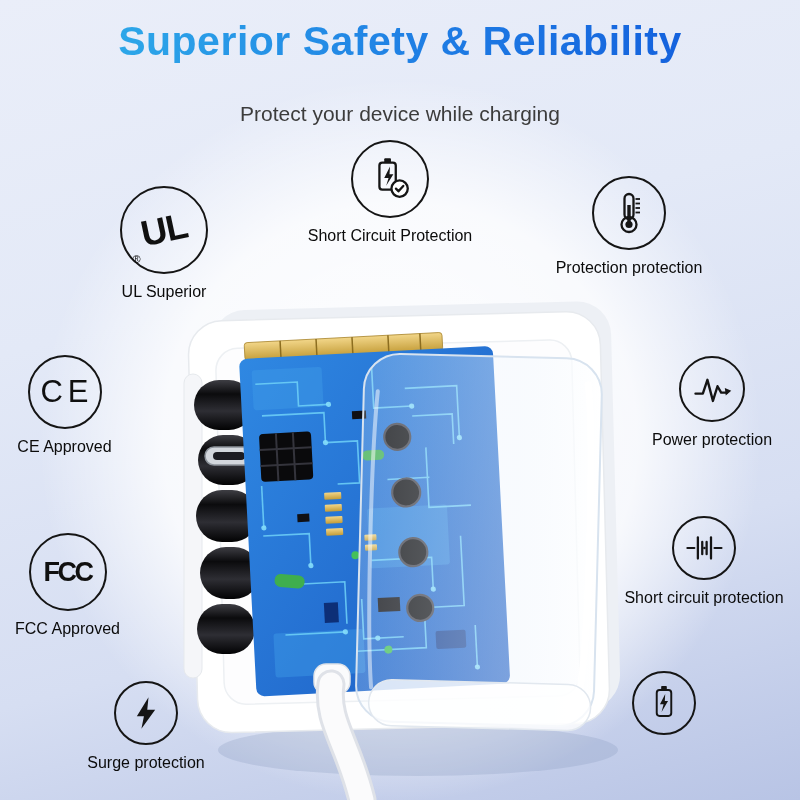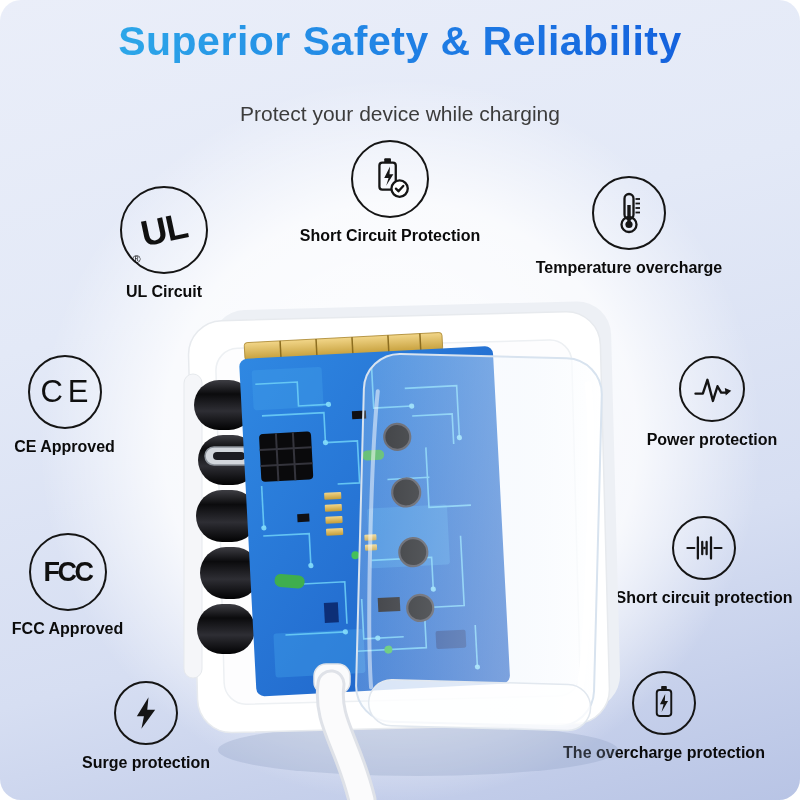--- a/index.html
+++ b/index.html
@@ -1,36 +1,36 @@
 <!DOCTYPE html>
 <html><head>
 <meta charset="utf-8">
 <style>
   * { margin:0; padding:0; box-sizing:border-box; }
   html,body { width:800px; height:800px; }
   body { font-family:"Liberation Sans","DejaVu Sans",sans-serif; }
 
   .page { position:relative; width:800px; height:800px; overflow:hidden;
-    background: linear-gradient(165deg,#eaeef9 0%, #e3e9f7 35%, #d6def2 70%, #b8c4e5 100%); border-radius: 21px; }
+    background: linear-gradient(165deg,#eaeef9 0%, #e3e9f7 35%, #d6def2 70%, #b8c4e5 100%); }
   .glow { position:absolute; left:35px; top:75px; width:730px; height:730px; border-radius:50%;
     background: radial-gradient(circle, rgba(255,255,255,0.98) 0%, rgba(255,255,255,0.8) 46%, rgba(255,255,255,0) 70%); }
 
   .title { position:absolute; top:18px; left:0; width:100%; text-align:center;
     font-size:41px; font-weight:700; letter-spacing:0.5px; color:#1a6fe2; }
   @supports ((-webkit-background-clip:text) or (background-clip:text)) {
     .title { background:linear-gradient(90deg,#32b6ea 0%, #1e7ce4 55%, #0f55da 100%);
       -webkit-background-clip:text; background-clip:text; color:transparent; }
   }
   .subtitle { position:absolute; top:76px; left:0; width:100%; text-align:center;
     font-size:21px; font-weight:400; color:#3c3c3c;margin-top:26px; }
 
   .feature { position:absolute; display:flex; flex-direction:column; align-items:center; }
   .circle { border:2.6px solid #151515; border-radius:50%;
     display:flex; align-items:center; justify-content:center; position:relative; }
-  .f-label { margin-top:8px; font-size:16px; font-weight:700; color:#0b0b0b;
+  .f-label { margin-top:8px; font-size:16px; font-weight:400; color:#0b0b0b;
     text-align:right; line-height:1.25; white-space:nowrap; }
 
   .f1 { left:84px;  top:186px; width:160px; }  .f1 .circle { width:88px; height:88px; }
   .f2 { left:280px; top:140px; width:220px; }  .f2 .circle { width:78px; height:78px; }
   .f3 { left:519px; top:176px; width:220px; }  .f3 .circle { width:74px; height:74px; }
   .f4 { left:-8px;  top:355px; width:145px; }  .f4 .circle { width:74px; height:74px; }
   .f5 { left:627px; top:356px; width:170px; }  .f5 .circle { width:66px; height:66px; }
   .f6 { left:-10px; top:533px; width:155px; }  .f6 .circle { width:78px; height:78px; }
   .f7 { left:609px; top:516px; width:190px; }  .f7 .circle { width:64px; height:64px; }
   .f8 { left:61px;  top:681px; width:170px; }  .f8 .circle { width:64px; height:64px; }
@@ -53,21 +53,21 @@
   <h1 class="title">Superior Safety &amp; Reliability</h1>
   <p class="subtitle">Protect your device while charging</p>
 
   <div class="feature f1">
     <div class="circle">
       <span class="ul-wrap">
         <span class="ul-text">UL</span>
         <span class="ul-reg">®</span>
       </span>
     </div>
-    <div class="f-label">UL Circuit</div>
+    <div class="f-label">UL Superior</div>
   </div>
 
   <div class="feature f2">
     <div class="circle">
       <svg width="50" height="50" viewBox="0 0 52 52">
         <rect x="15" y="9" width="17" height="28" rx="3" fill="none" stroke="#151515" stroke-width="2.4"></rect>
         <rect x="20" y="4.5" width="7" height="4.5" rx="1" fill="#151515"></rect>
         <polygon points="26,13 20,25 24.5,25 22,33 29.5,21 25.5,21" fill="#151515"></polygon>
         <circle cx="36" cy="36" r="8.5" fill="#ffffff" stroke="#151515" stroke-width="2.4"></circle>
         <path d="M32.2,36 l2.6,2.8 l5,-5.6" fill="none" stroke="#151515" stroke-width="2.4" stroke-linecap="round" stroke-linejoin="round"></path>
@@ -82,21 +82,21 @@
         <rect x="18.5" y="4" width="9" height="25" rx="4.5" fill="none" stroke="#151515" stroke-width="2.3"></rect>
         <line x1="29.5" y1="9" x2="34" y2="9" stroke="#151515" stroke-width="1.8"></line>
         <line x1="29.5" y1="13.5" x2="34" y2="13.5" stroke="#151515" stroke-width="1.8"></line>
         <line x1="29.5" y1="18" x2="34" y2="18" stroke="#151515" stroke-width="1.8"></line>
         <line x1="29.5" y1="22.5" x2="34" y2="22.5" stroke="#151515" stroke-width="1.8"></line>
         <circle cx="23" cy="34.5" r="7.5" fill="none" stroke="#151515" stroke-width="2.3"></circle>
         <circle cx="23" cy="34.5" r="3.6" fill="#151515"></circle>
         <line x1="23" y1="15" x2="23" y2="33" stroke="#151515" stroke-width="3.4"></line>
       </svg>
     </div>
-    <div class="f-label">Temperature overcharge</div>
+    <div class="f-label">Protection protection</div>
   </div>
 
   <div class="feature f4">
     <div class="circle">
       <span class="ce-text">CE</span>
     </div>
     <div class="f-label">CE Approved</div>
   </div>
 
   <div class="feature f5">
@@ -141,21 +141,20 @@
   </div>
 
   <div class="feature f9">
     <div class="circle">
       <svg width="42" height="42" viewBox="0 0 52 52">
         <rect x="17" y="10" width="18" height="32" rx="3.5" fill="none" stroke="#151515" stroke-width="2.4"></rect>
         <rect x="22.5" y="5" width="7" height="5" rx="1" fill="#151515"></rect>
         <polygon points="27.5,15 21,27.5 25.5,27.5 23,37 31,23.5 27,23.5" fill="#151515"></polygon>
       </svg>
     </div>
-    <div class="f-label">The overcharge protection</div>
   </div>
 
   <svg class="charger" viewBox="0 0 472 502">
     <defs>
       <linearGradient id="pcbGrad" x1="0" y1="0" x2="1" y2="1">
         <stop offset="0" stop-color="#2f88e2"></stop>
         <stop offset="1" stop-color="#1c5cc4"></stop>
       </linearGradient>
       <linearGradient id="capGrad" x1="0" y1="0" x2="0" y2="1">
         <stop offset="0" stop-color="#3e3e44"></stop>

